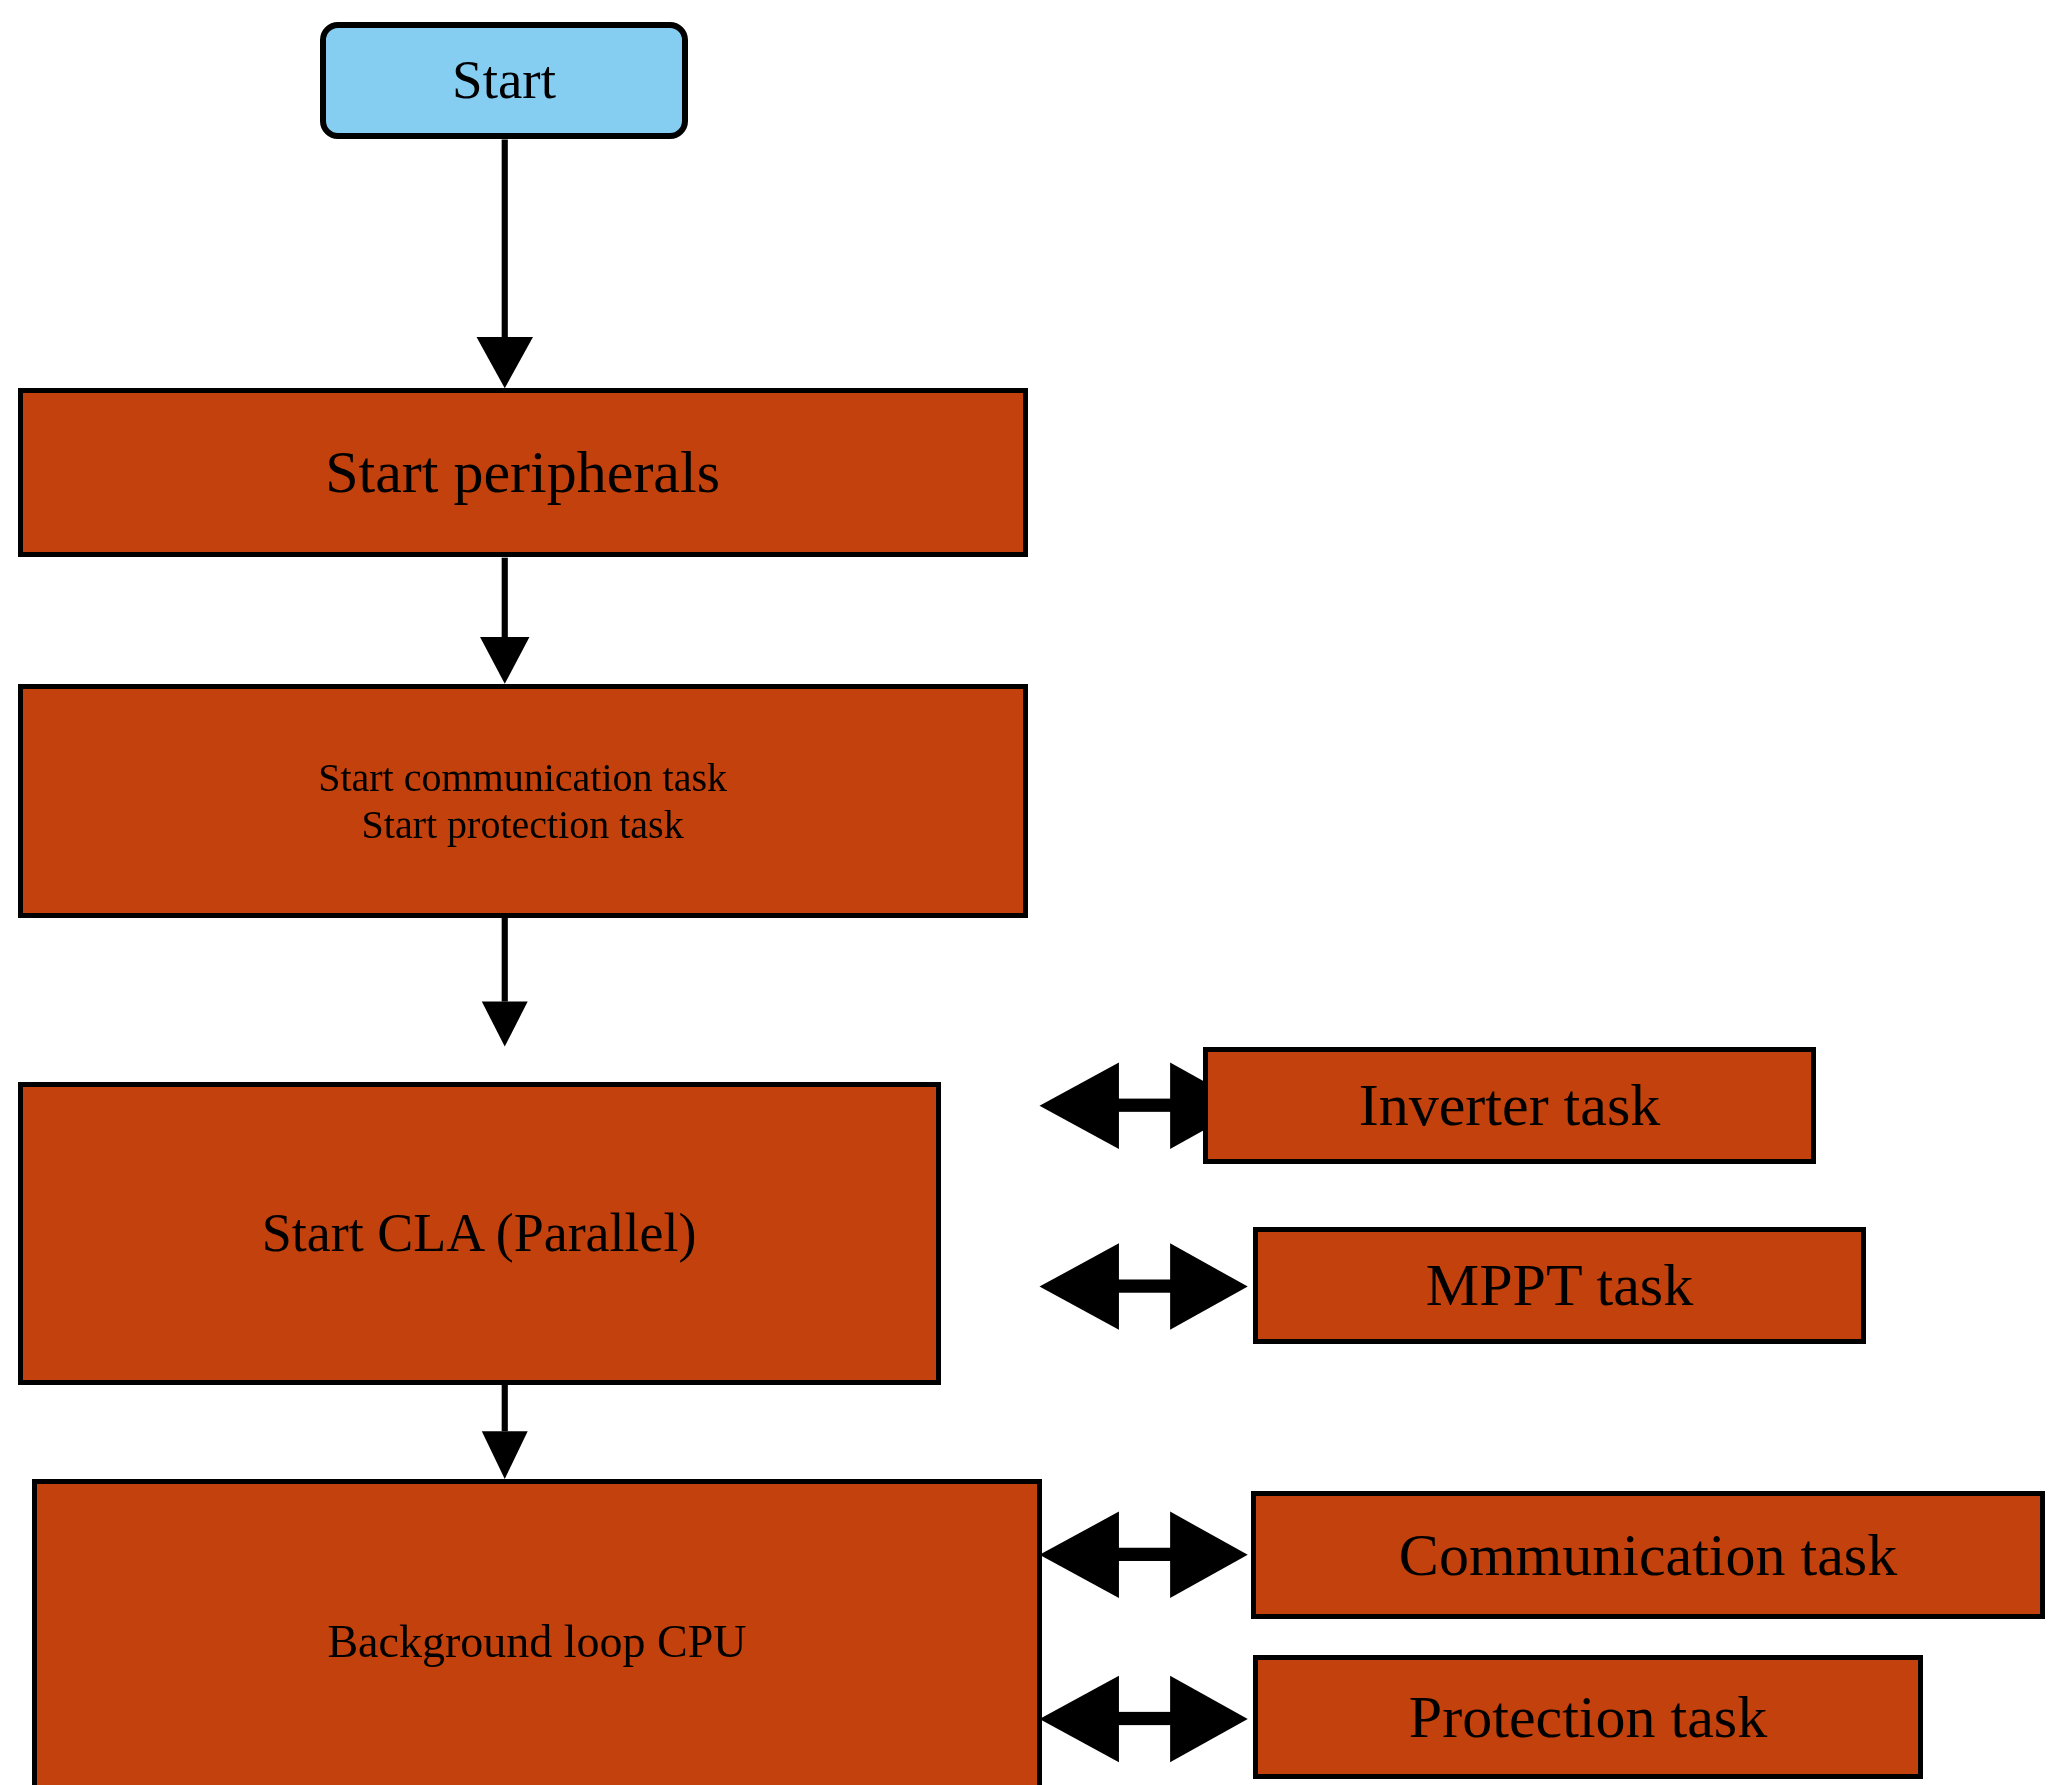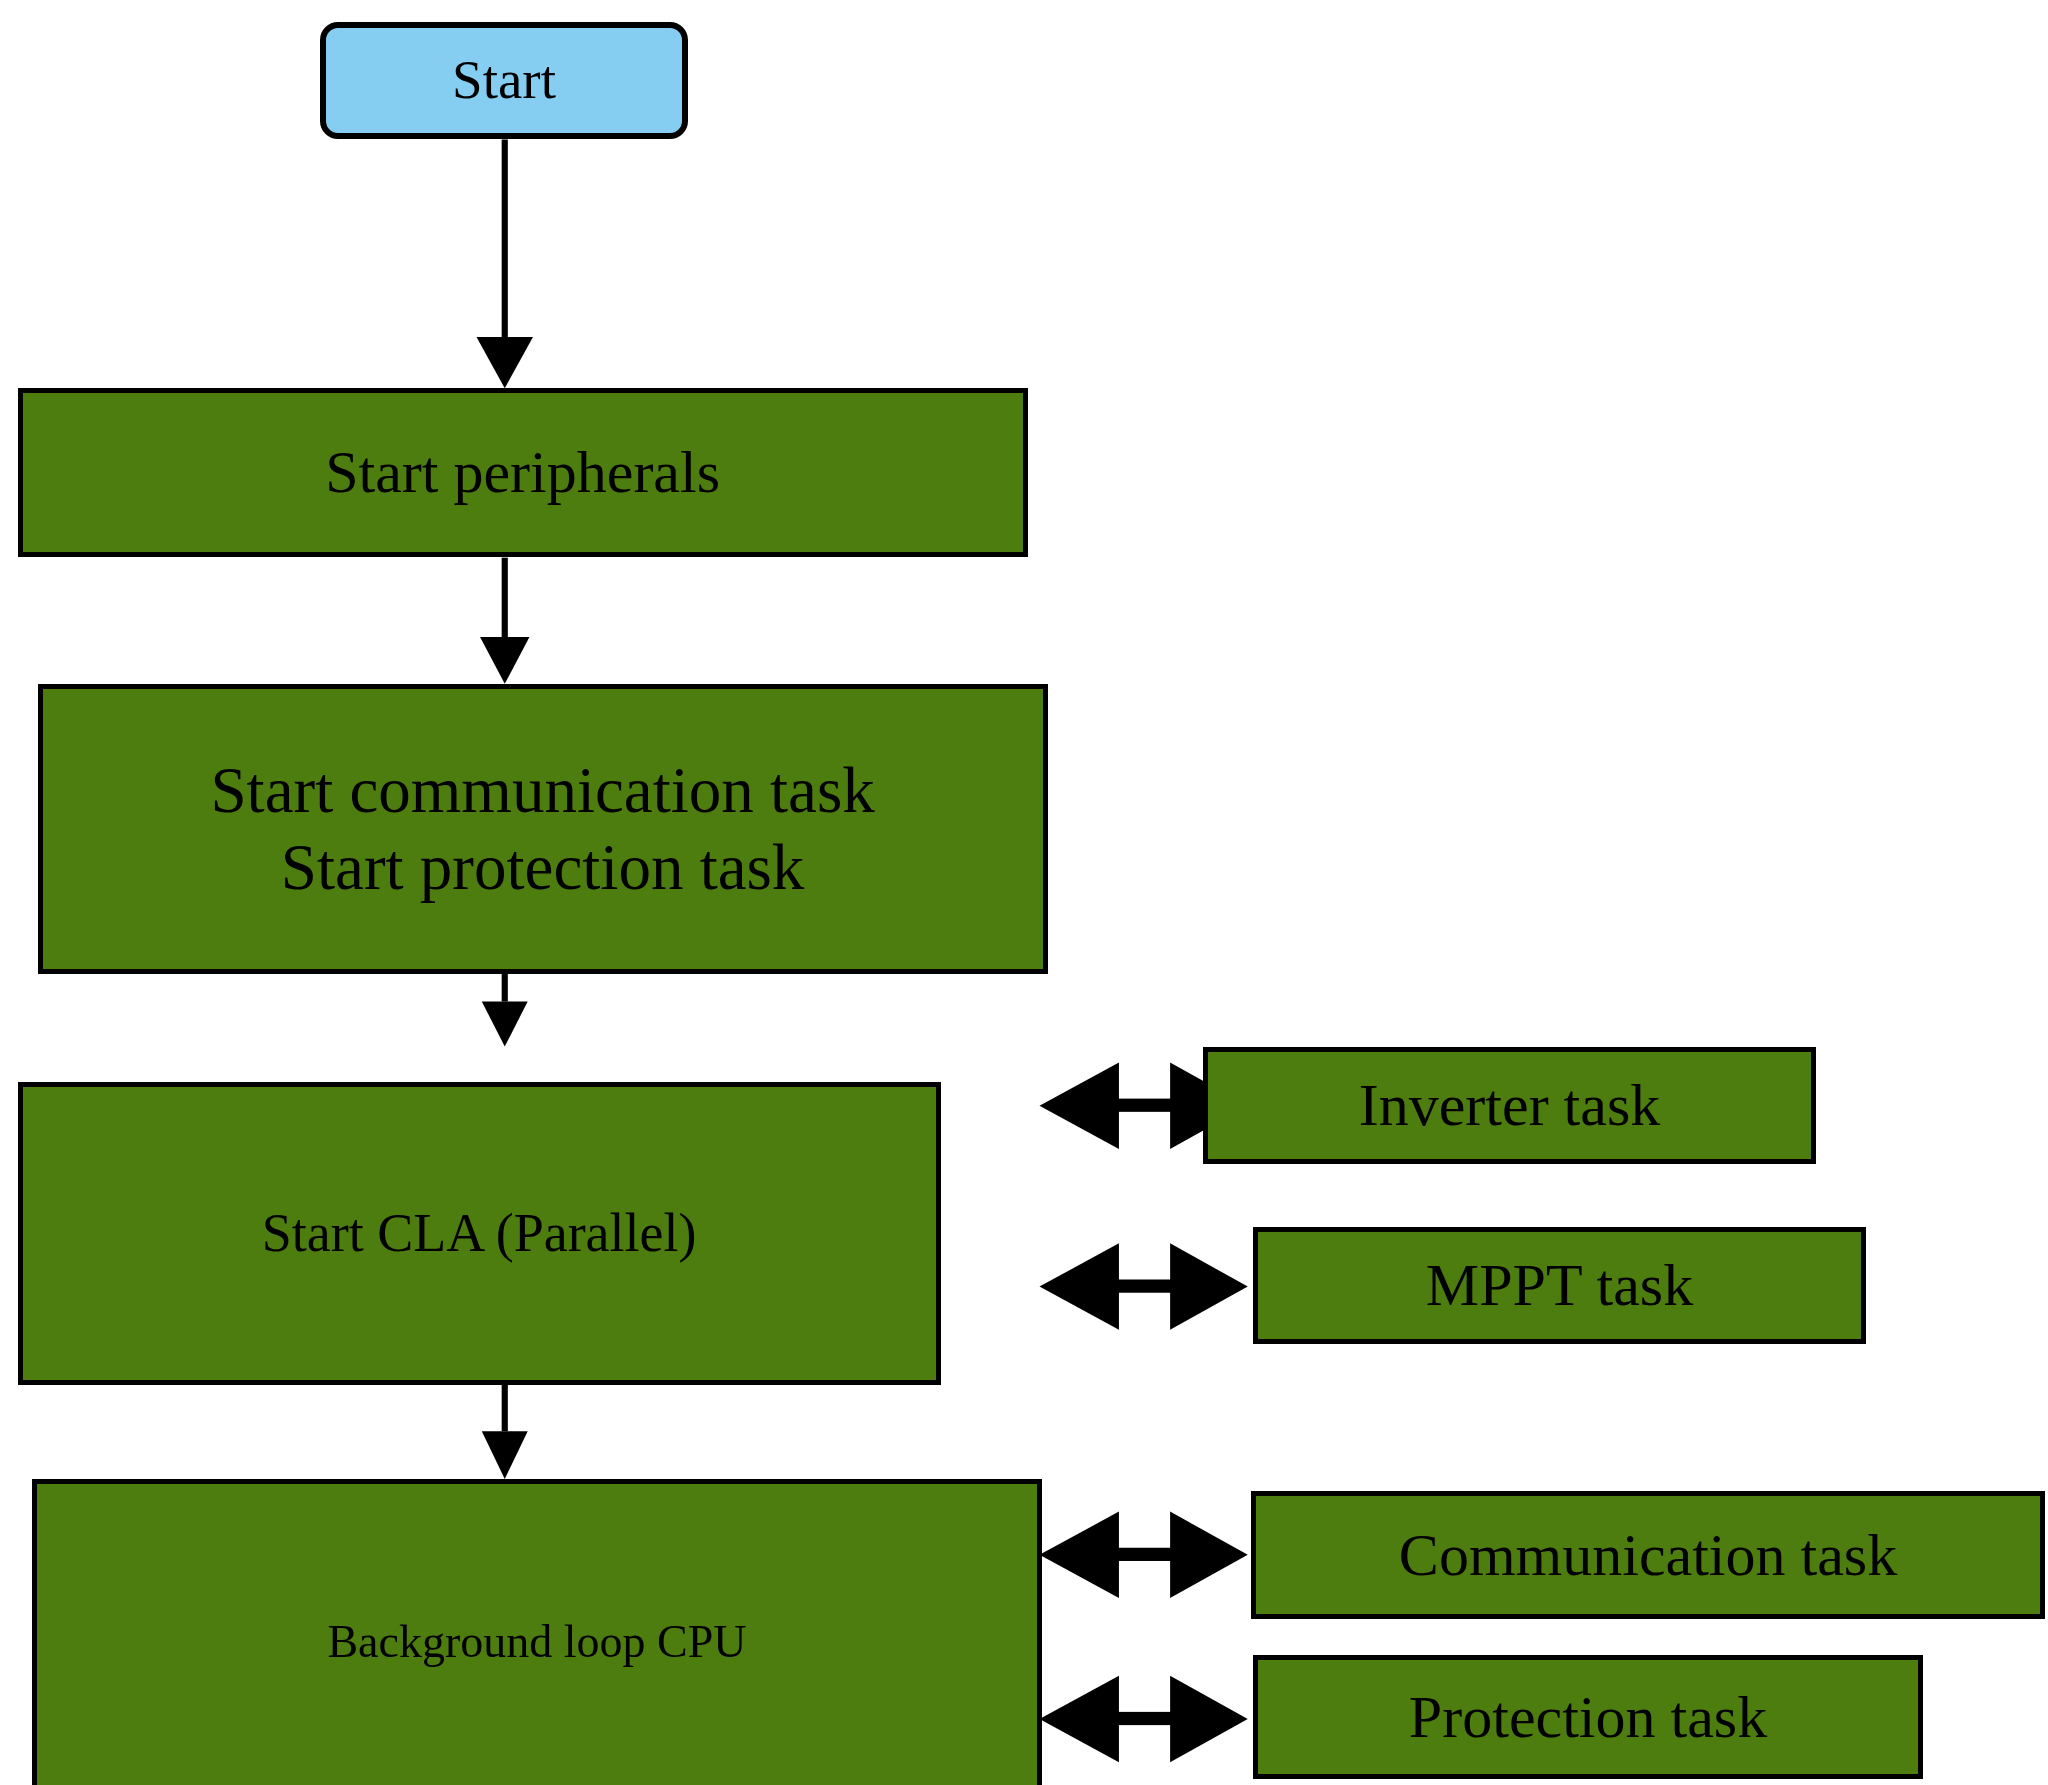--- a/index.html
+++ b/index.html
@@ -16,21 +16,21 @@
     overflow: hidden;
   }
   .node {
     position: absolute;
     box-sizing: border-box;
     display: flex;
     align-items: center;
     justify-content: center;
     text-align: center;
     color: #000000;
-    background: #4d7c0f;
+    background: #c2410c;
     border: 5.3px solid #000000;
     line-height: 1.18;
     white-space: pre-line;
   }
   .node.start {
     border-radius: 18px;
     border-width: 6.2px;
   }
   .node-label {
     display: block;
@@ -99,21 +99,21 @@
   </svg>
 
   <div class="node start" style="left:320px; top:22px; width:368px; height:117px; background:#85cef2; font-size:55px;">
     <span class="node-label">Start</span>
   </div>
 
   <div class="node" style="left:17.6px; top:388px; width:1010px; height:169px; font-size:60px;">
     <span class="node-label">Start peripherals</span>
   </div>
 
-  <div class="node" style="left:17.6px; top:684px; width:1010px; height:290px; font-size:65px;margin-left:20px;">
+  <div class="node" style="left:17.6px; top:684px; width:1010px; height:234px; font-size:40px;">
     <span class="node-label">Start communication task
 Start protection task</span>
   </div>
 
   <div class="node" style="left:17.6px; top:1082px; width:923px; height:303px; font-size:54px;">
     <span class="node-label">Start CLA (Parallel)</span>
   </div>
 
   <div class="node" style="left:32px; top:1479px; width:1010px; height:326px; font-size:46px;">
     <span class="node-label">Background loop CPU</span>

